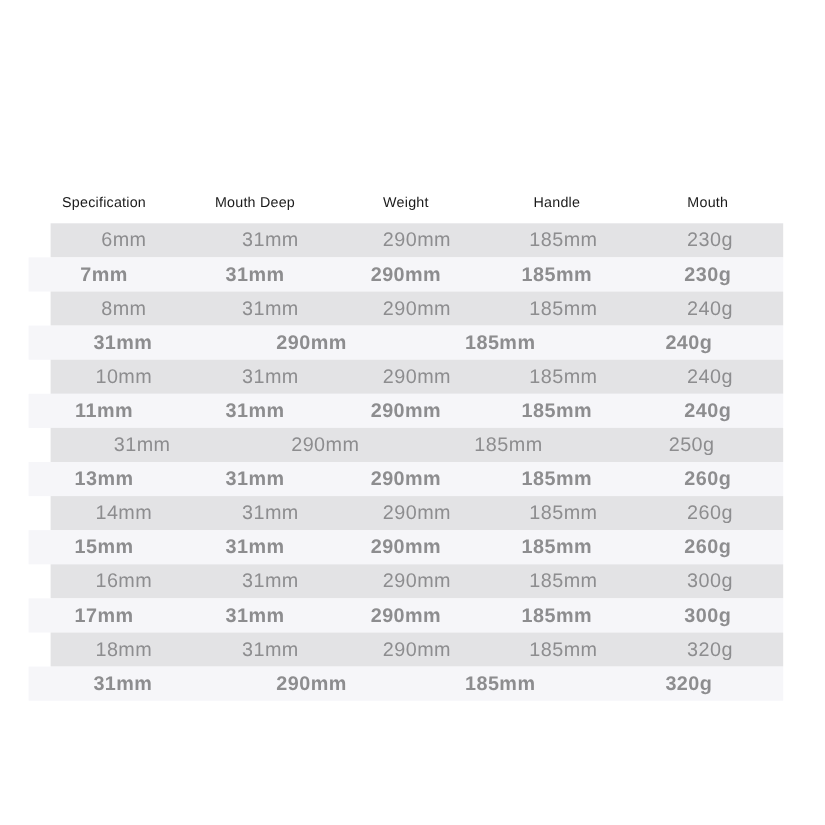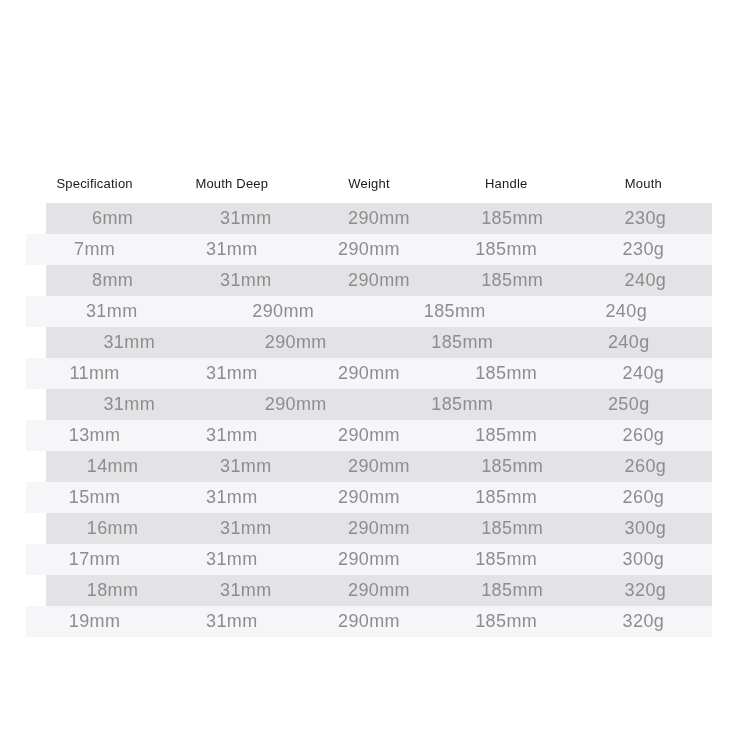--- a/index.html
+++ b/index.html
@@ -45,20 +45,21 @@
     font-size: 18px;
     letter-spacing: 0.4px;
     color: var(--data-text, #8d8d8f);
   }
   .row.alt {
     background: var(--row-alt, #e3e3e5);
     margin-left: 20px;
   }
   .row.light {
     background: var(--row-light, #f6f6f9);
+    font-weight: bold;
   }
 </style>
 </head>
 <body>
 
 <div class="spec-table">
   <div class="header-row">
     <div class="cell header-cell">Specification</div>
     <div class="cell header-cell">Mouth Deep</div>
     <div class="cell header-cell">Weight</div>
@@ -87,20 +88,21 @@
         <div class="cell">185mm</div>
         <div class="cell">240g</div>
       </div>
       <div class="row light">
         <div class="cell">31mm</div>
         <div class="cell">290mm</div>
         <div class="cell">185mm</div>
         <div class="cell">240g</div>
       </div>
       <div class="row alt">
+        <div class="cell">10mm</div>
         <div class="cell">31mm</div>
         <div class="cell">290mm</div>
         <div class="cell">185mm</div>
         <div class="cell">240g</div>
       </div>
       <div class="row light">
         <div class="cell">11mm</div>
         <div class="cell">31mm</div>
         <div class="cell">290mm</div>
         <div class="cell">185mm</div>
@@ -148,20 +150,19 @@
         <div class="cell">300g</div>
       </div>
       <div class="row alt">
         <div class="cell">18mm</div>
         <div class="cell">31mm</div>
         <div class="cell">290mm</div>
         <div class="cell">185mm</div>
         <div class="cell">320g</div>
       </div>
       <div class="row light">
-        <div class="cell">19mm</div>
         <div class="cell">31mm</div>
         <div class="cell">290mm</div>
         <div class="cell">185mm</div>
         <div class="cell">320g</div>
       </div>
     </div>
 </div>
 
 </body></html>

